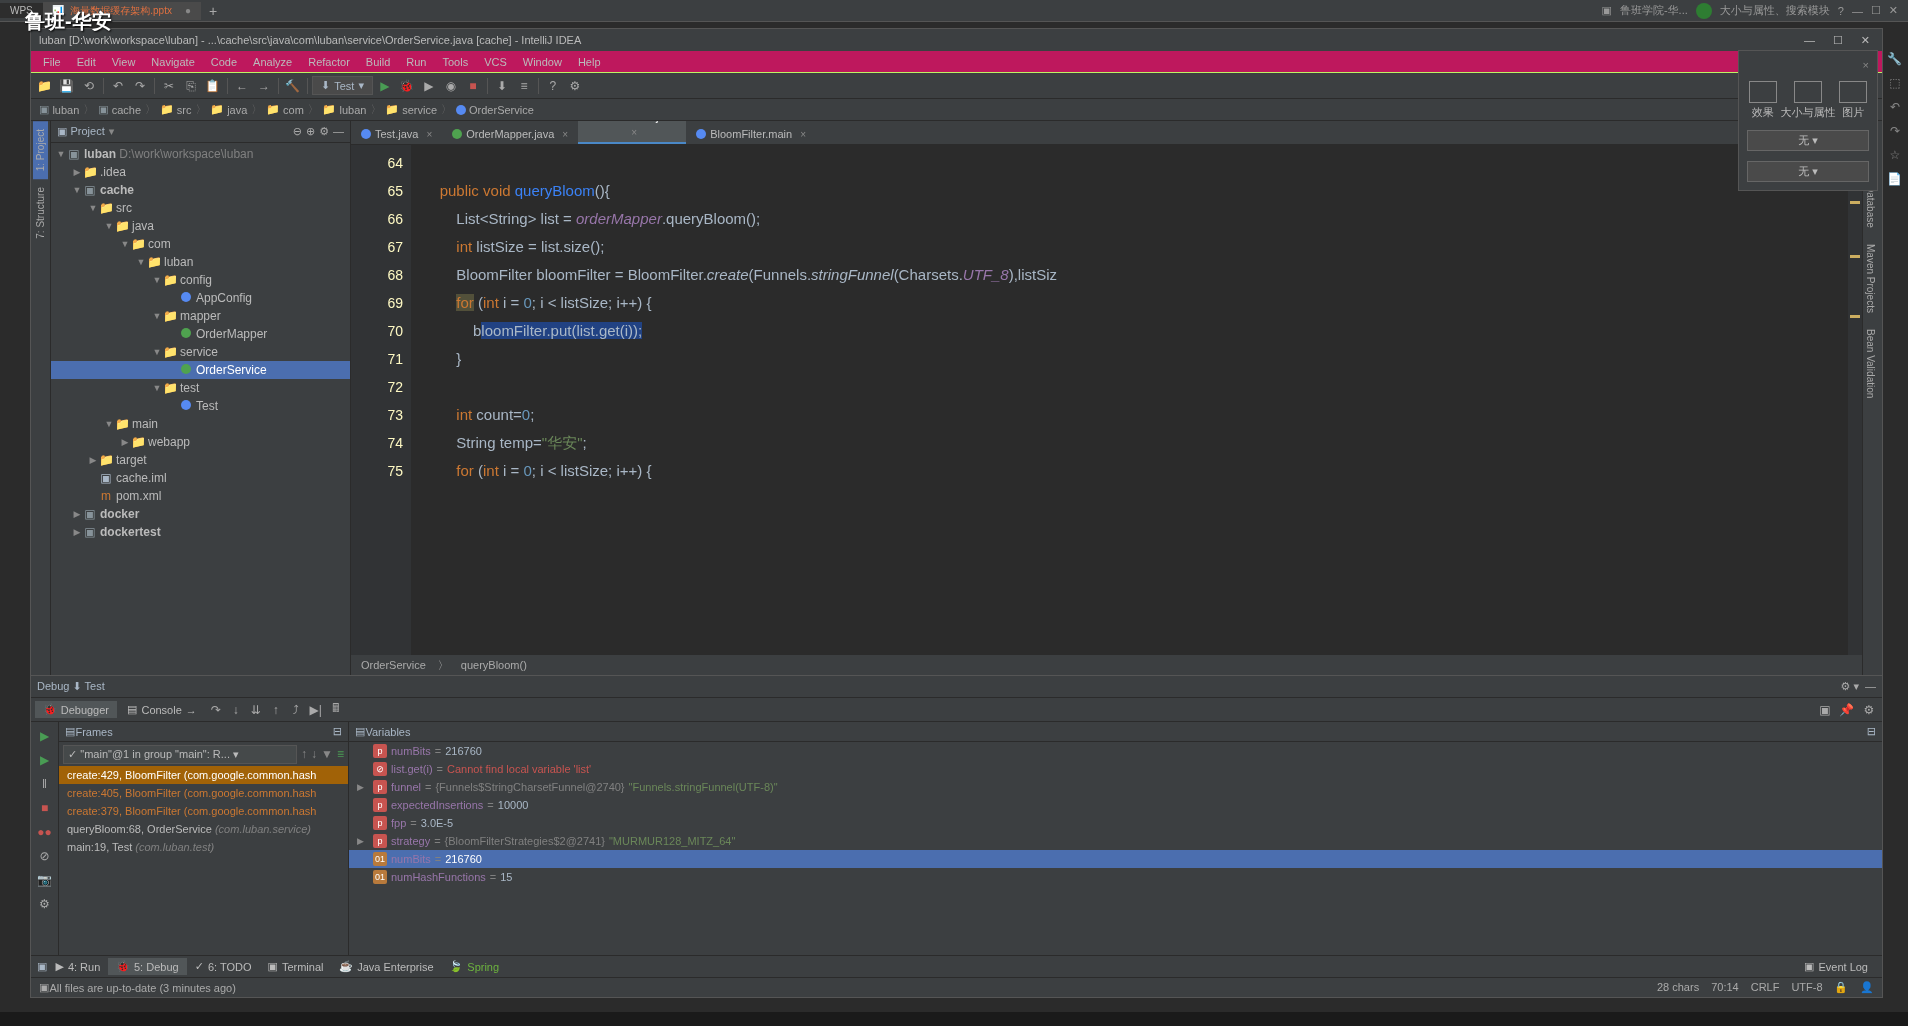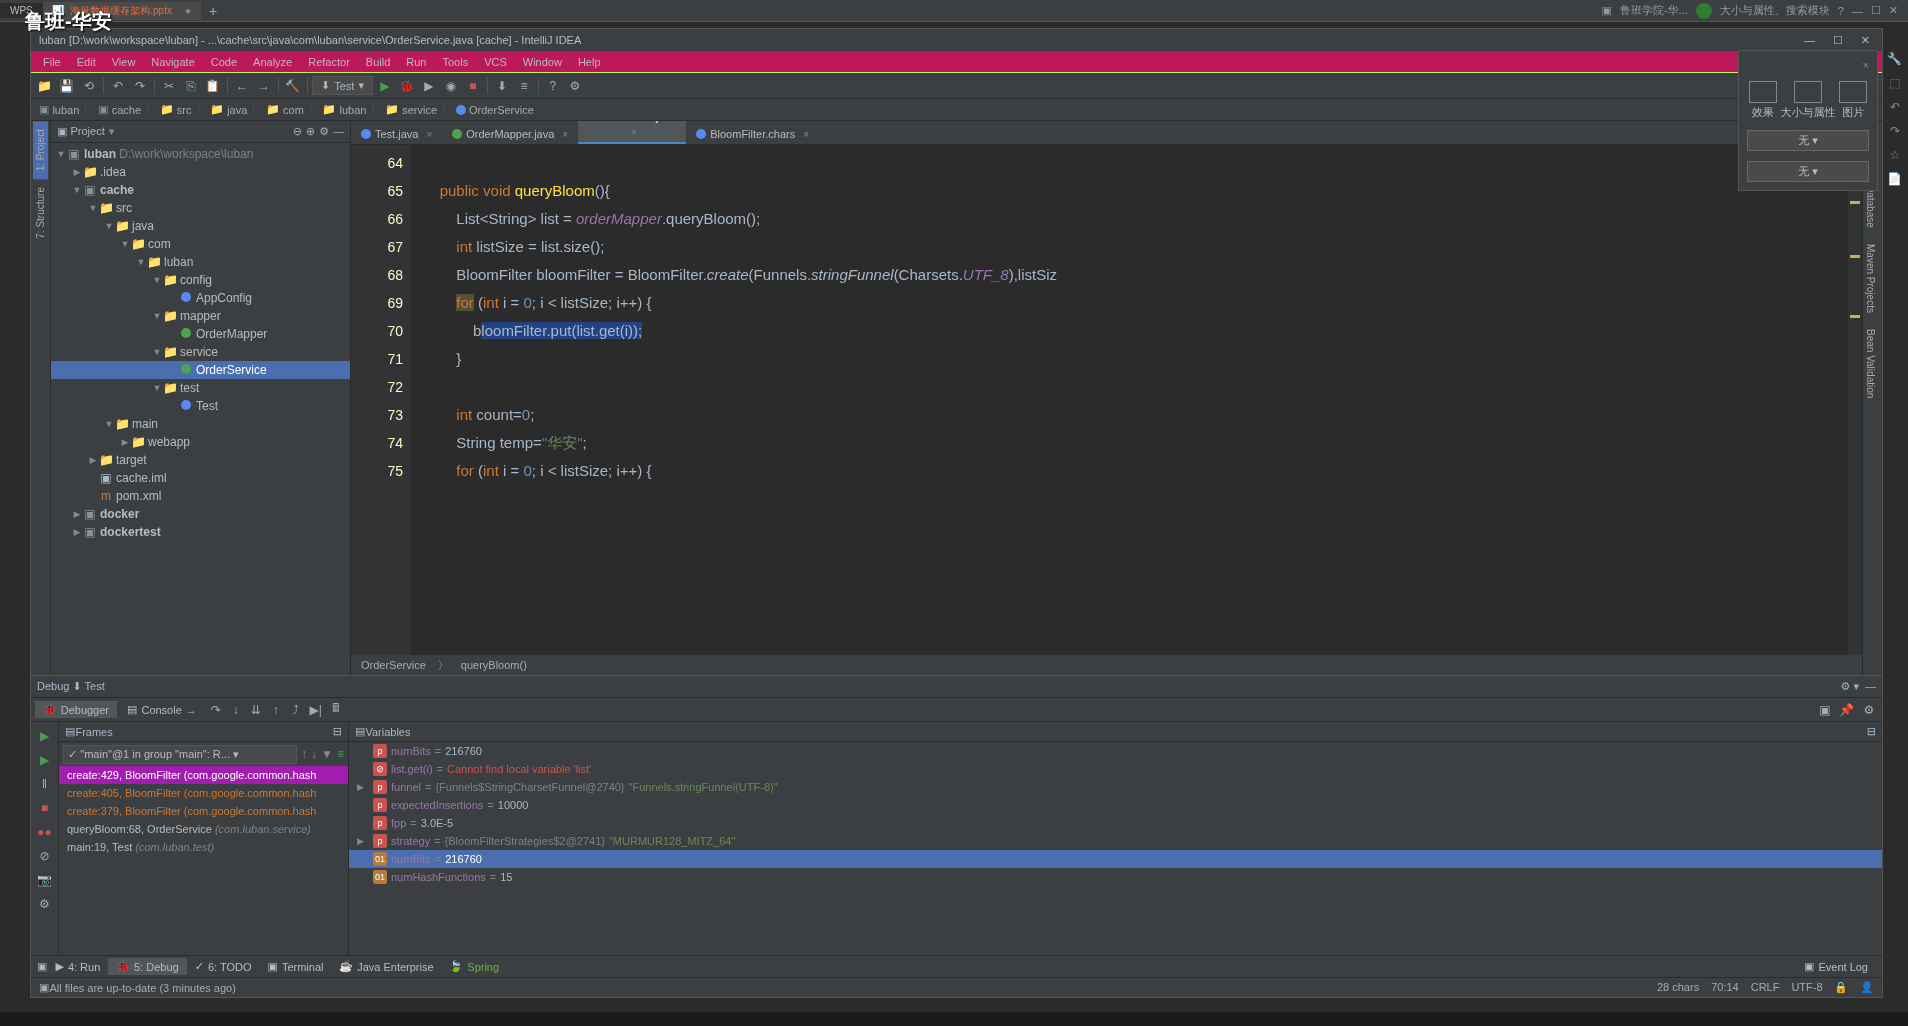--- a/index.html
+++ b/index.html
@@ -64,21 +64,21 @@
 .editor-tabs { height: 24px; background: #3c3f41; display: flex; align-items: flex-end; border-bottom: 1px solid #2b2b2b; }
 .editor-tab { padding: 4px 10px; font-size: 11px; color: #bbb; display: flex; align-items: center; gap: 4px; background: #3c3f41; cursor: pointer; }
 .editor-tab.active { background: #515658; color: #fff; border-bottom: 2px solid #4a88c7; flex-direction: column; }
 .tab-close { color: #888; margin-left: 4px; font-size: 10px; }
 
 .editor-split { flex: 1; display: flex; overflow: hidden; }
 .gutter { width: 60px; background: #313335; text-align: right; padding: 4px 8px 4px 0; color: #fef9c3; font-family: "JetBrains Mono", Consolas, monospace; font-size: 14px; line-height: 28px; }
 .code-content { flex: 1; padding: 4px 0 4px 12px; font-family: "JetBrains Mono", Consolas, monospace; font-size: 15px; line-height: 28px; overflow: hidden; position: relative; }
 .code-line { white-space: pre; }
 .kw { color: #cc7832; }
-.method { color: #fde047; }
+.method { color: #3b82f6; }
 .str { color: #6a8759; }
 .num { color: #6897bb; }
 .ident { color: #9876aa; font-style: italic; }
 .static-m { color: #a9b7c6; font-style: italic; }
 .sel-bg { background: #214283; }
 .highlight-for { background: #52503a; }
 
 .editor-right-strip { width: 14px; background: #313335; position: relative; }
 .marker-y { position: absolute; left: 2px; width: 10px; height: 3px; background: #cbad60; }
 .marker-g { position: absolute; left: 2px; width: 10px; height: 6px; background: #499c54; }
@@ -96,21 +96,21 @@
 .debug-body { flex: 1; display: flex; overflow: hidden; }
 .debug-left-strip { width: 28px; background: #3c3f41; border-right: 1px solid #2b2b2b; display: flex; flex-direction: column; align-items: center; gap: 4px; padding-top: 4px; }
 .dbg-ctrl { width: 20px; height: 20px; color: #aaa; display: flex; align-items: center; justify-content: center; cursor: pointer; font-size: 12px; }
 
 .frames-panel { width: 290px; border-right: 1px solid #2b2b2b; display: flex; flex-direction: column; }
 .frames-header { height: 20px; display: flex; align-items: center; padding: 0 6px; font-size: 11px; border-bottom: 1px solid #2b2b2b; }
 .frames-toolbar { height: 24px; display: flex; align-items: center; padding: 0 4px; gap: 4px; }
 .frames-select { flex: 1; background: #45494a; border: 1px solid #555; padding: 2px 4px; font-size: 11px; color: #bbb; }
 .frames-list { flex: 1; overflow: auto; font-size: 11px; }
 .frame-item { padding: 3px 8px; cursor: pointer; white-space: nowrap; overflow: hidden; }
-.frame-item.selected { background: #a21caf; color: #fff; }
+.frame-item.selected { background: #a16207; color: #fff; }
 .frame-lib { color: #cc7832; }
 .frame-gray { color: #808080; font-style: italic; }
 
 .vars-panel { flex: 1; display: flex; flex-direction: column; }
 .vars-header { height: 20px; display: flex; align-items: center; padding: 0 6px; font-size: 11px; border-bottom: 1px solid #2b2b2b; }
 .vars-list { flex: 1; overflow: auto; font-size: 11px; }
 .var-item { padding: 2px 8px; display: flex; align-items: center; gap: 4px; cursor: pointer; }
 .var-item.selected { background: #4b6eaf; color: #fff; }
 .var-expand { width: 12px; color: #888; font-size: 9px; }
 .var-icon { width: 14px; height: 14px; border-radius: 2px; display: flex; align-items: center; justify-content: center; font-size: 9px; color: #fff; }
@@ -408,21 +408,21 @@
             <span>OrderMapper.java</span>
             <span class="tab-close">×</span>
           </div>
         <div class="editor-tab active">
             <span class="svc-ico"></span>
             <span>OrderService.java</span>
             <span class="tab-close">×</span>
           </div>
         <div class="editor-tab">
             <span class="class-ico"></span>
-            <span>BloomFilter.chars</span>
+            <span>BloomFilter.main</span>
             <span class="tab-close">×</span>
           </div>
       </div>
       <div class="editor-split">
         <div class="gutter">
           <div>64</div>
             <div>65</div>
             <div>66</div>
             <div>67</div>
             <div>68</div>

